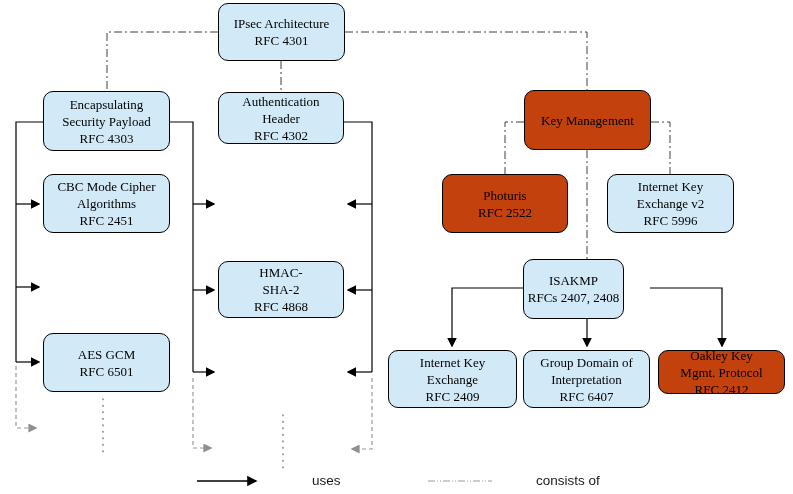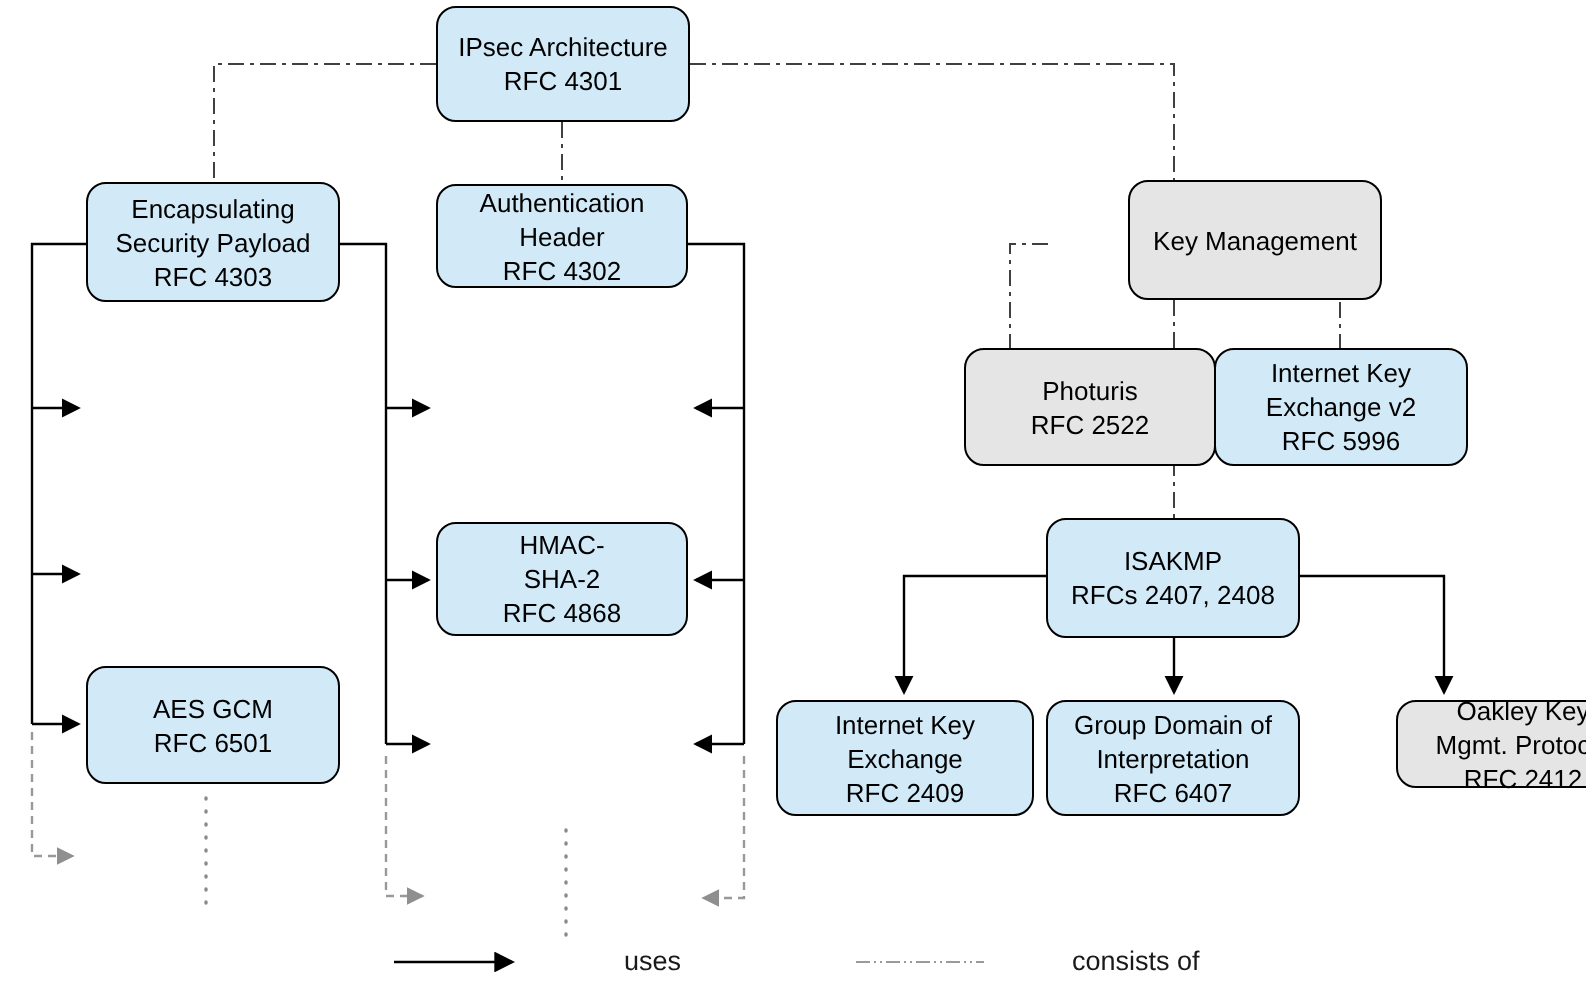--- a/index.html
+++ b/index.html
@@ -7,23 +7,23 @@
     position:relative;width:793px;height:494px;background:#ffffff;
     font-family:"Liberation Sans","DejaVu Sans",sans-serif;overflow:hidden;
   }
   #wires{position:absolute;left:0;top:0;width:793px;height:494px;}
   .node{
     position:absolute;box-sizing:border-box;
     border:1.4px solid #000;border-radius:10px;
     display:flex;align-items:center;justify-content:center;text-align:center;
     font-size:13px;line-height:17px;color:#000;
   }
-  .node .label{white-space:pre-line;}
+  .node .label{white-space:pre-line;font-family:Liberation Serif, serif;}
   .blue{background:#d2eaf8;}
-  .white{background:#e5e5e5;margin-left:40px;}
+  .white{background:#c2410c;}
   .legend-label{
     position:absolute;font-size:13.5px;color:#1a1a1a;white-space:nowrap;margin-left:36px;
   }
 </style>
 </head>
 <body>
 
 <div id="canvas">
 
   <svg id="wires" viewBox="0 0 793 494" xmlns="http://www.w3.org/2000/svg">
@@ -88,20 +88,25 @@
   <div class="node blue" style="left:218px;top:3px;width:127px;height:58px">
     <span class="label">IPsec Architecture
 RFC 4301</span>
   </div>
 
   <div class="node blue" style="left:43px;top:91px;width:127px;height:60px">
     <span class="label">Encapsulating
 Security Payload
 RFC 4303</span>
   </div>
+  <div class="node blue" style="left:43px;top:174px;width:127px;height:59px">
+    <span class="label">CBC Mode Cipher
+Algorithms
+RFC 2451</span>
+  </div>
   <div class="node blue" style="left:43px;top:333px;width:127px;height:59px">
     <span class="label">AES GCM
 RFC 6501</span>
   </div>
 
   <div class="node blue" style="left:218px;top:92px;width:126px;height:52px">
     <span class="label">Authentication
 Header
 RFC 4302</span>
   </div>
@@ -116,21 +121,21 @@
   </div>
   <div class="node white" style="left:442px;top:174px;width:126px;height:59px">
     <span class="label">Photuris
 RFC 2522</span>
   </div>
   <div class="node blue" style="left:607px;top:174px;width:127px;height:59px">
     <span class="label">Internet Key
 Exchange v2
 RFC 5996</span>
   </div>
-  <div class="node blue" style="left:523px;top:259px;width:127px;height:60px">
+  <div class="node blue" style="left:523px;top:259px;width:101px;height:60px">
     <span class="label">ISAKMP
 RFCs 2407, 2408</span>
   </div>
 
   <div class="node blue" style="left:388px;top:350px;width:129px;height:58px">
     <span class="label">Internet Key
 Exchange
 RFC 2409</span>
   </div>
   <div class="node blue" style="left:523px;top:350px;width:127px;height:58px">

